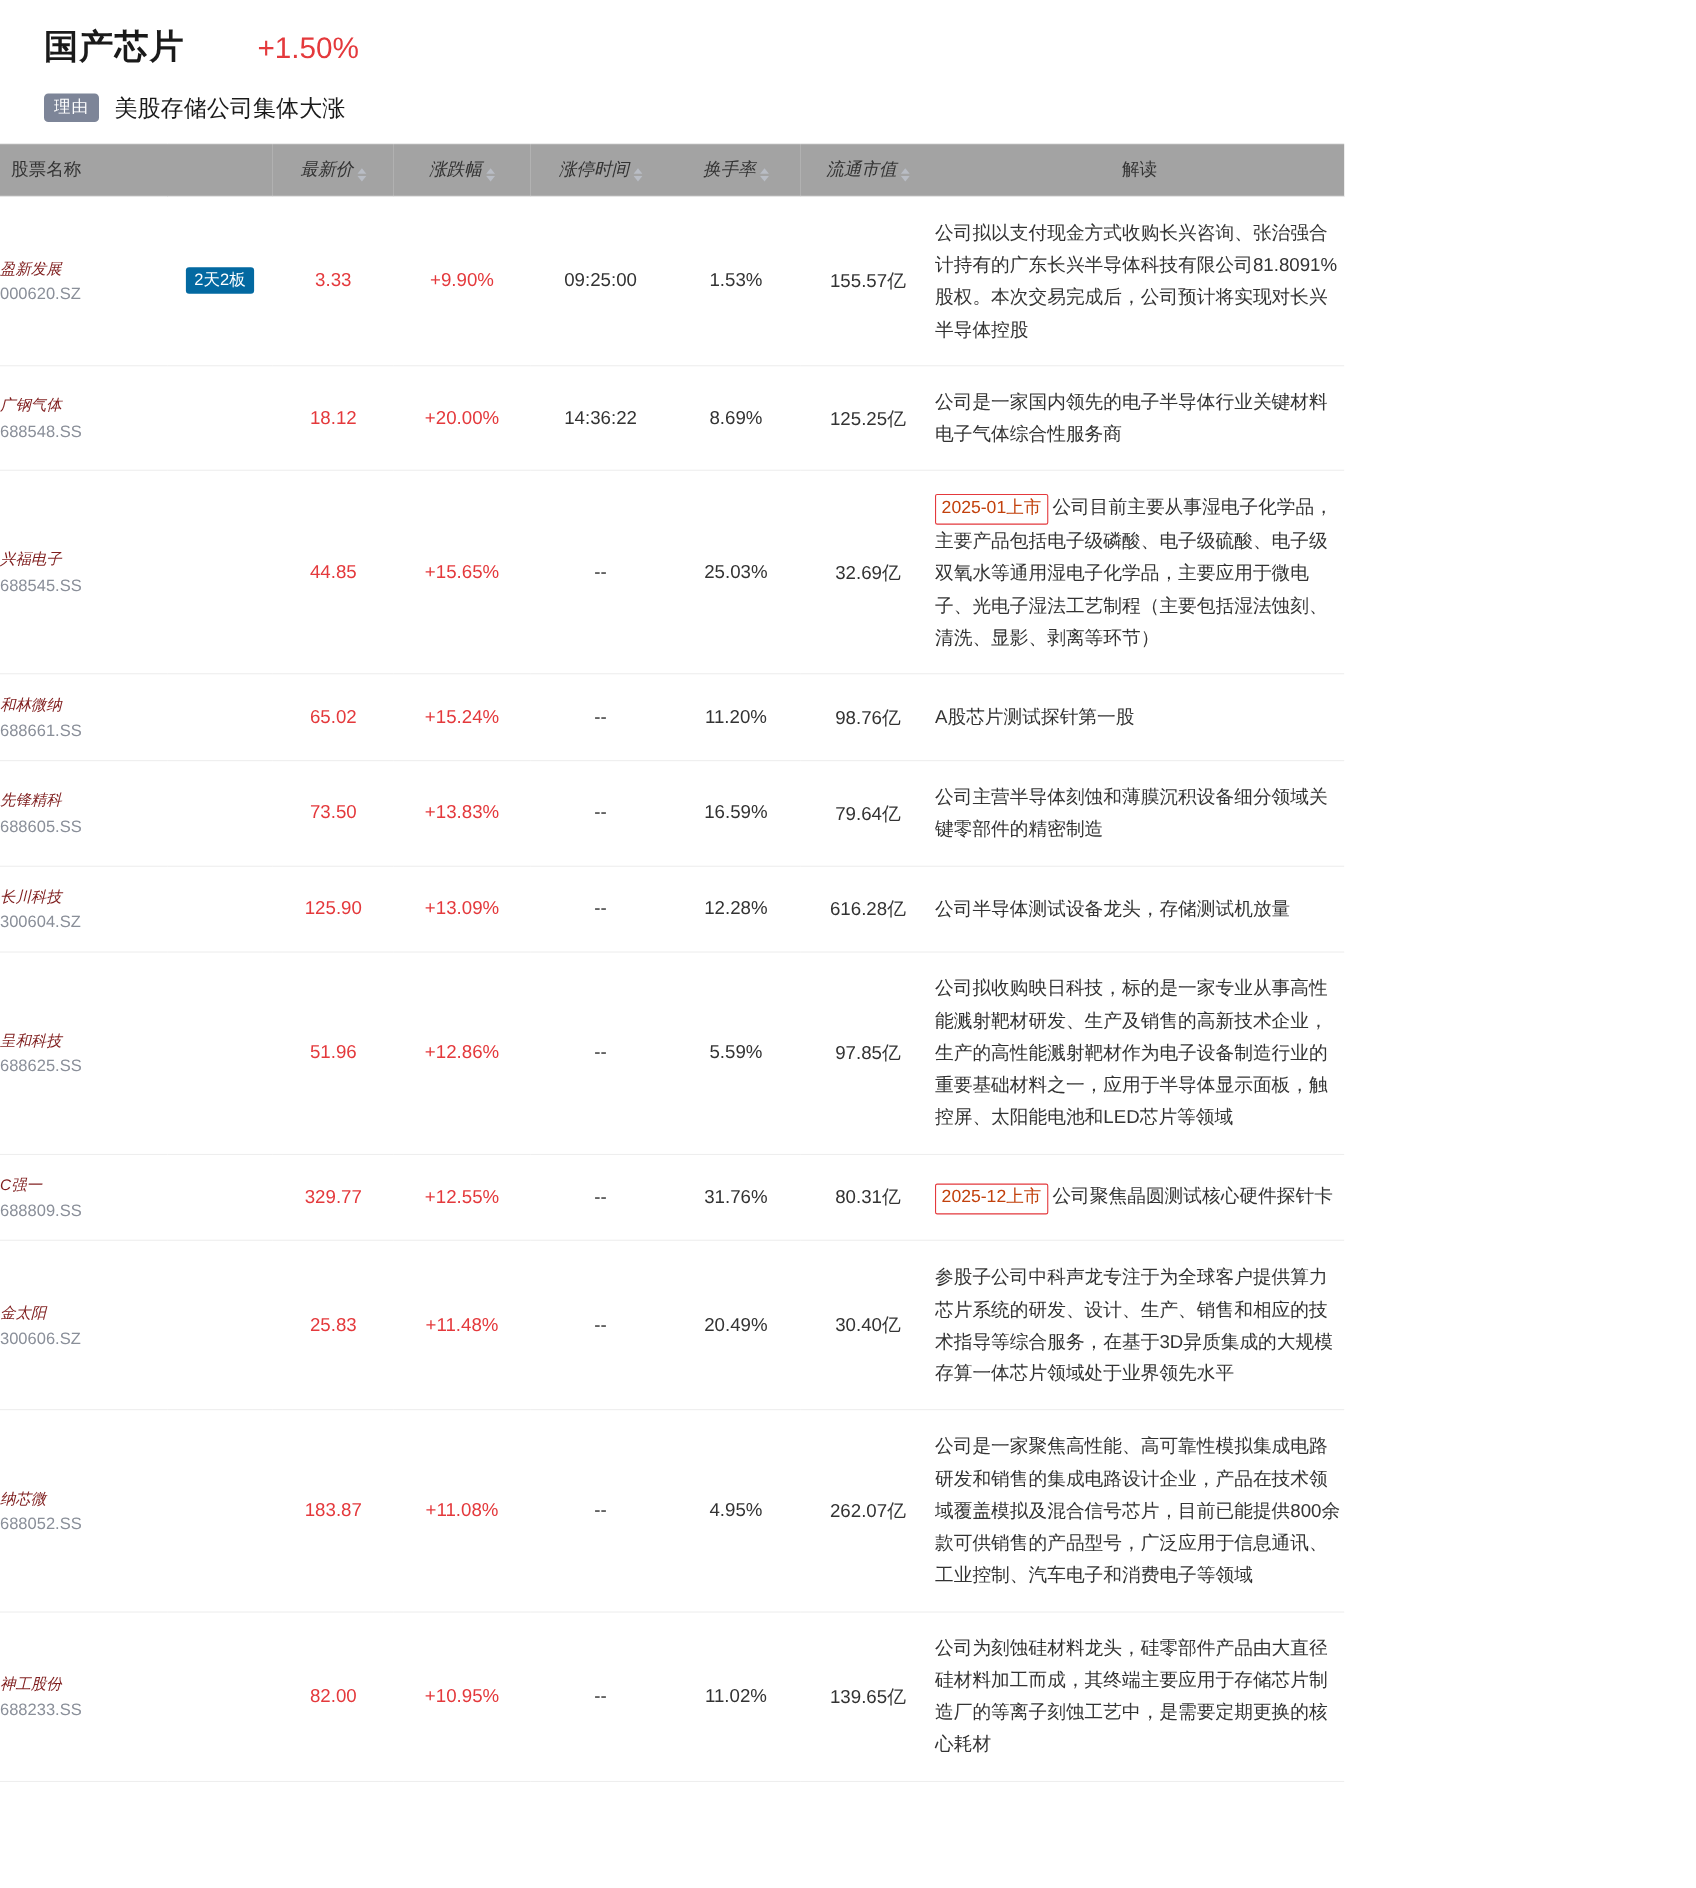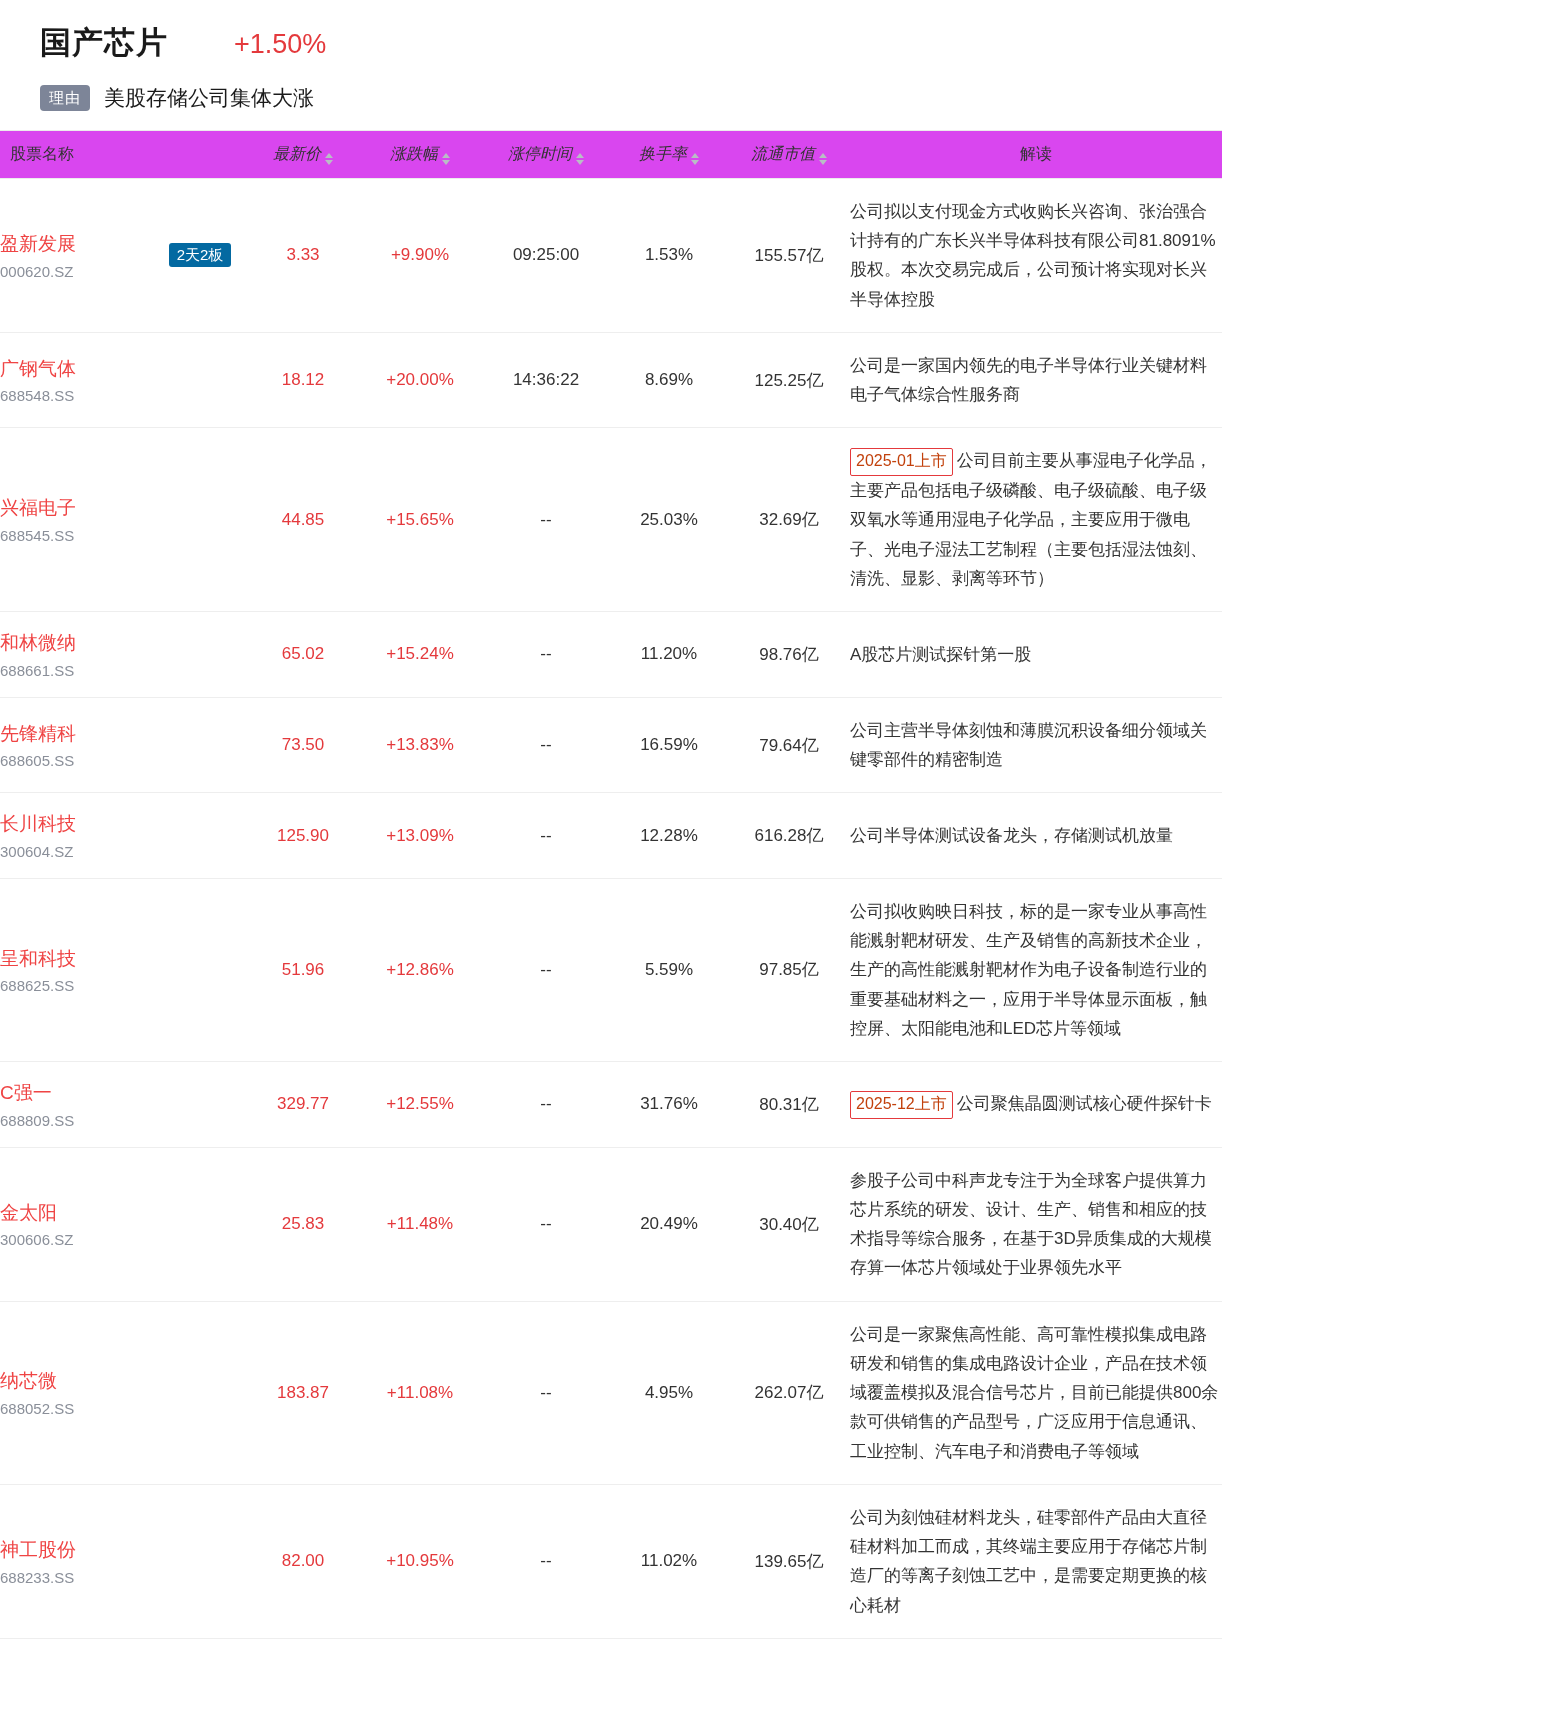--- a/index.html
+++ b/index.html
@@ -60,21 +60,21 @@
   }
 
   
   table.quote {
     width: 100%;
     border-collapse: collapse;
     margin-top: 18px;
     table-layout: fixed;
   }
   table.quote thead th {
-    background: #d946ef;
+    background: #a3a3a3;
     font-size: 16px;
     font-weight: normal;
     color: #333;
     padding: 13px 0;
     border-top: 1px solid #ececec;
     border-bottom: 1px solid #ececec;
     white-space: nowrap;
   }
   .th-inner {
     display: inline-flex;
@@ -113,23 +113,24 @@
   col.c-time { width: 128px; }
   col.c-turn { width: 118px; }
   col.c-cap  { width: 122px; }
   col.c-desc { width: auto; }
 
   td.name-cell {
     padding-left: 10px;
     text-align: left;
   }
   .stock-name {
-    font-size: 19px;
-    color: #ef4444;
+    font-size: 14px;
+    color: #7f1d1d;
     line-height: 1.35;
+    font-style: italic;
   }
   .stock-code {
     font-size: 15px;
     color: #8a8f99;
     margin-top: 6px;
   }
   td.tag-cell { text-align: center; padding-right: 6px; }
   .board-tag {
     display: inline-block;
     background: #0369a1;

